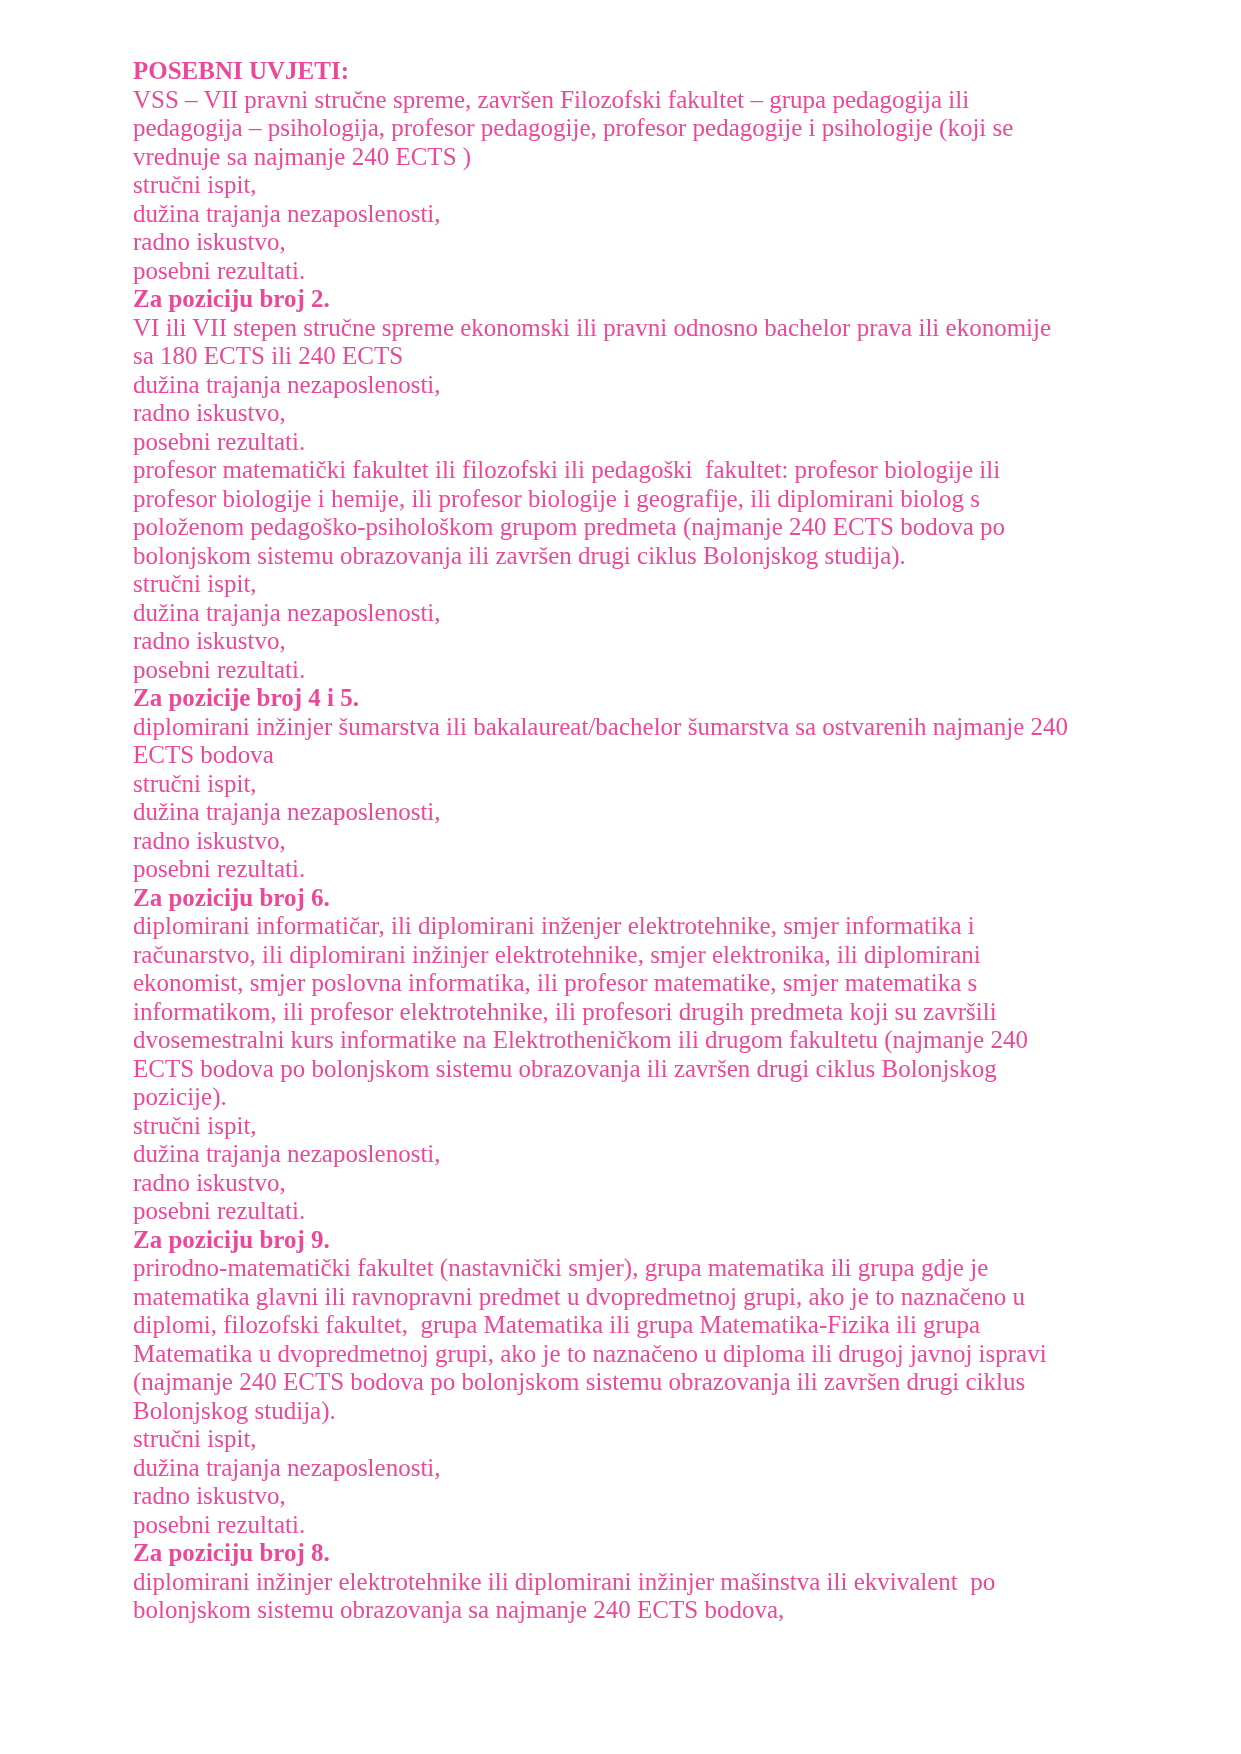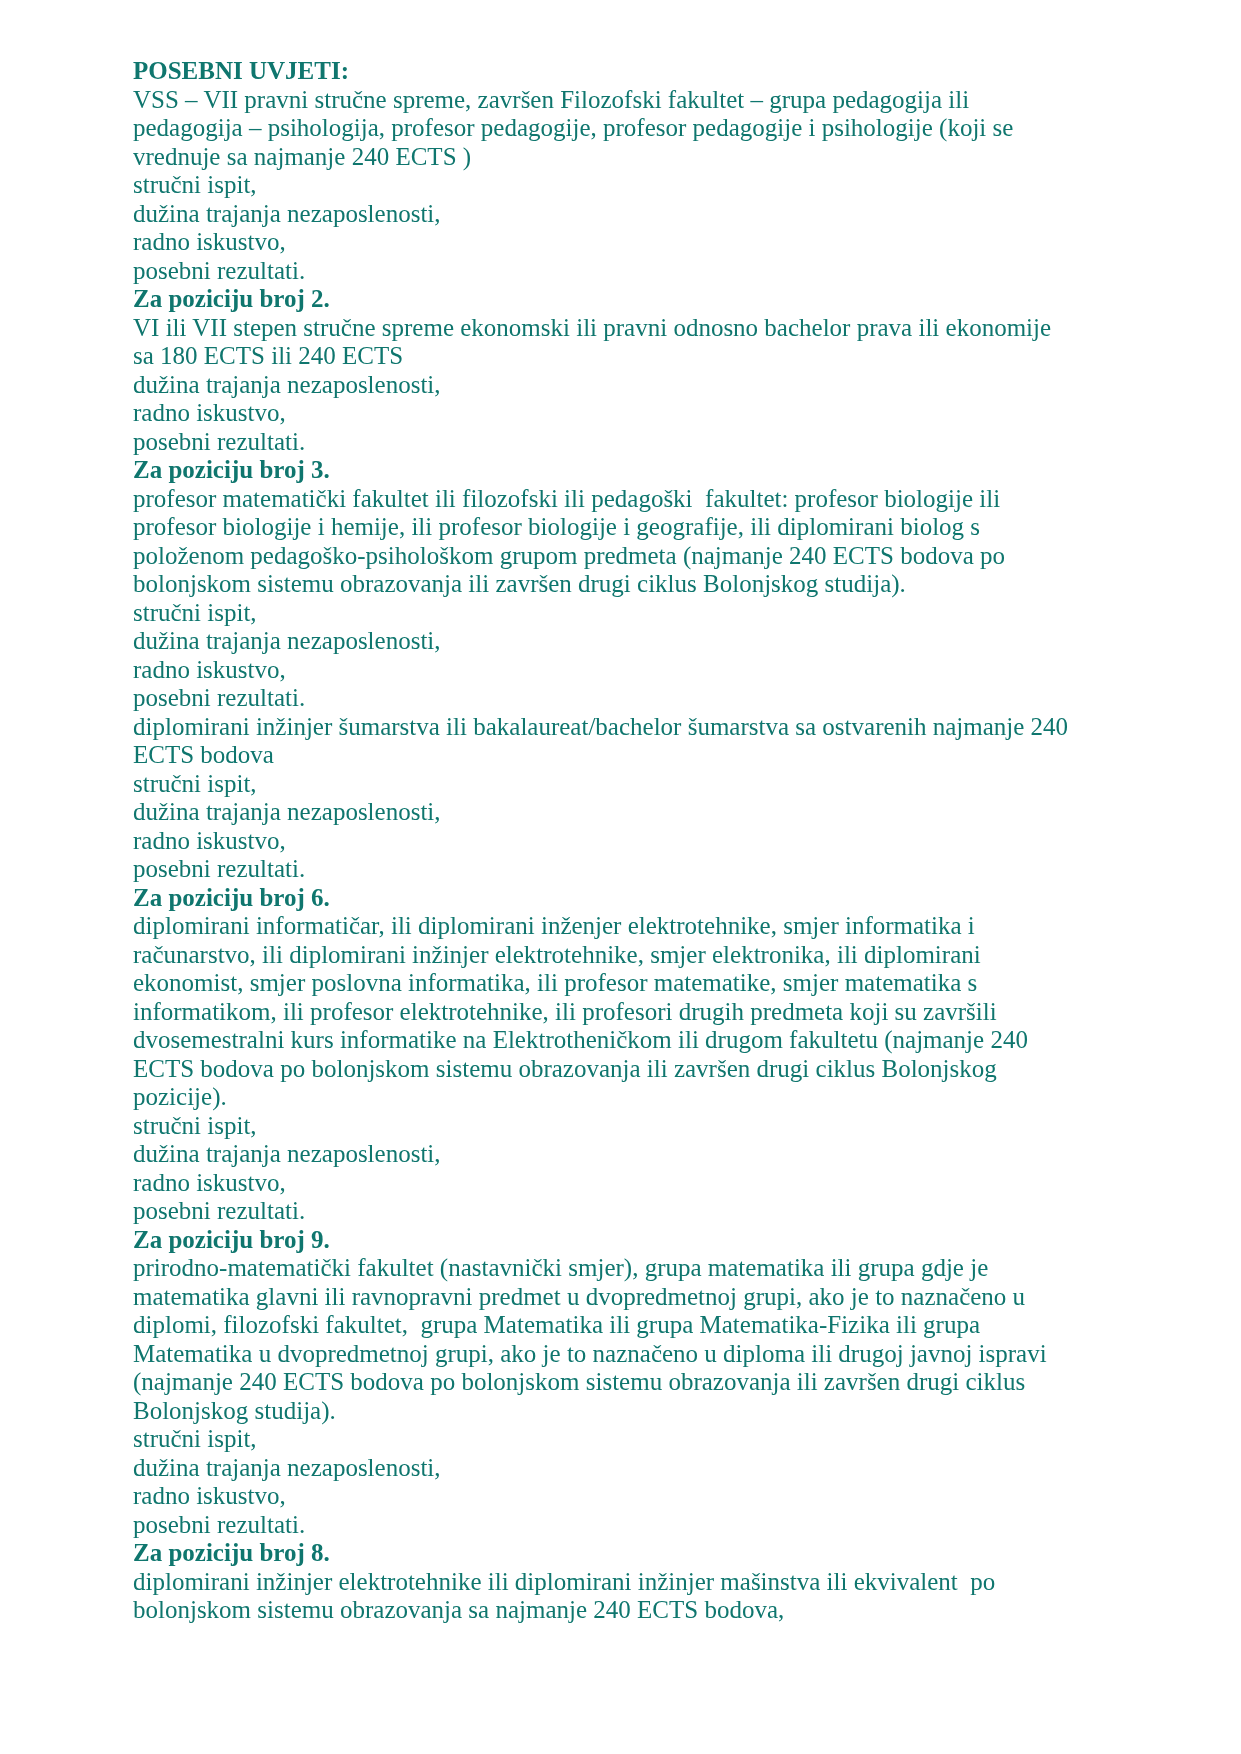--- a/index.html
+++ b/index.html
@@ -10,21 +10,21 @@
   .page {
     position: relative;
     width: 1241px;
     height: 1754px;
     background: #ffffff;
     box-sizing: border-box;
     padding: 57px 120px 0 133px;
     font-family: "Liberation Serif", "DejaVu Serif", serif;
     font-size: 25px;
     line-height: 28.5px;
-    color: #0f766e;
+    color: #ec4899;
     overflow: hidden;
   }
   .line {
     white-space: pre;
     min-height: 28.5px;
   }
   .bold {
     font-weight: bold;
   }
 </style>
@@ -43,30 +43,30 @@
   <div class="line">radno iskustvo,</div>
   <div class="line">posebni rezultati.</div>
 
   <div class="line bold">Za poziciju broj 2.</div>
   <div class="line">VI ili VII stepen stručne spreme ekonomski ili pravni odnosno bachelor prava ili ekonomije</div>
   <div class="line">sa 180 ECTS ili 240 ECTS</div>
   <div class="line">dužina trajanja nezaposlenosti,</div>
   <div class="line">radno iskustvo,</div>
   <div class="line">posebni rezultati.</div>
 
-  <div class="line bold">Za poziciju broj 3.</div>
   <div class="line">profesor matematički fakultet ili filozofski ili pedagoški  fakultet: profesor biologije ili</div>
   <div class="line">profesor biologije i hemije, ili profesor biologije i geografije, ili diplomirani biolog s</div>
   <div class="line">položenom pedagoško-psihološkom grupom predmeta (najmanje 240 ECTS bodova po</div>
   <div class="line">bolonjskom sistemu obrazovanja ili završen drugi ciklus Bolonjskog studija).</div>
   <div class="line">stručni ispit,</div>
   <div class="line">dužina trajanja nezaposlenosti,</div>
   <div class="line">radno iskustvo,</div>
   <div class="line">posebni rezultati.</div>
 
+  <div class="line bold">Za pozicije broj 4 i 5.</div>
   <div class="line">diplomirani inžinjer šumarstva ili bakalaureat/bachelor šumarstva sa ostvarenih najmanje 240</div>
   <div class="line">ECTS bodova</div>
   <div class="line">stručni ispit,</div>
   <div class="line">dužina trajanja nezaposlenosti,</div>
   <div class="line">radno iskustvo,</div>
   <div class="line">posebni rezultati.</div>
 
   <div class="line bold">Za poziciju broj 6.</div>
   <div class="line">diplomirani informatičar, ili diplomirani inženjer elektrotehnike, smjer informatika i</div>
   <div class="line">računarstvo, ili diplomirani inžinjer elektrotehnike, smjer elektronika, ili diplomirani</div>

